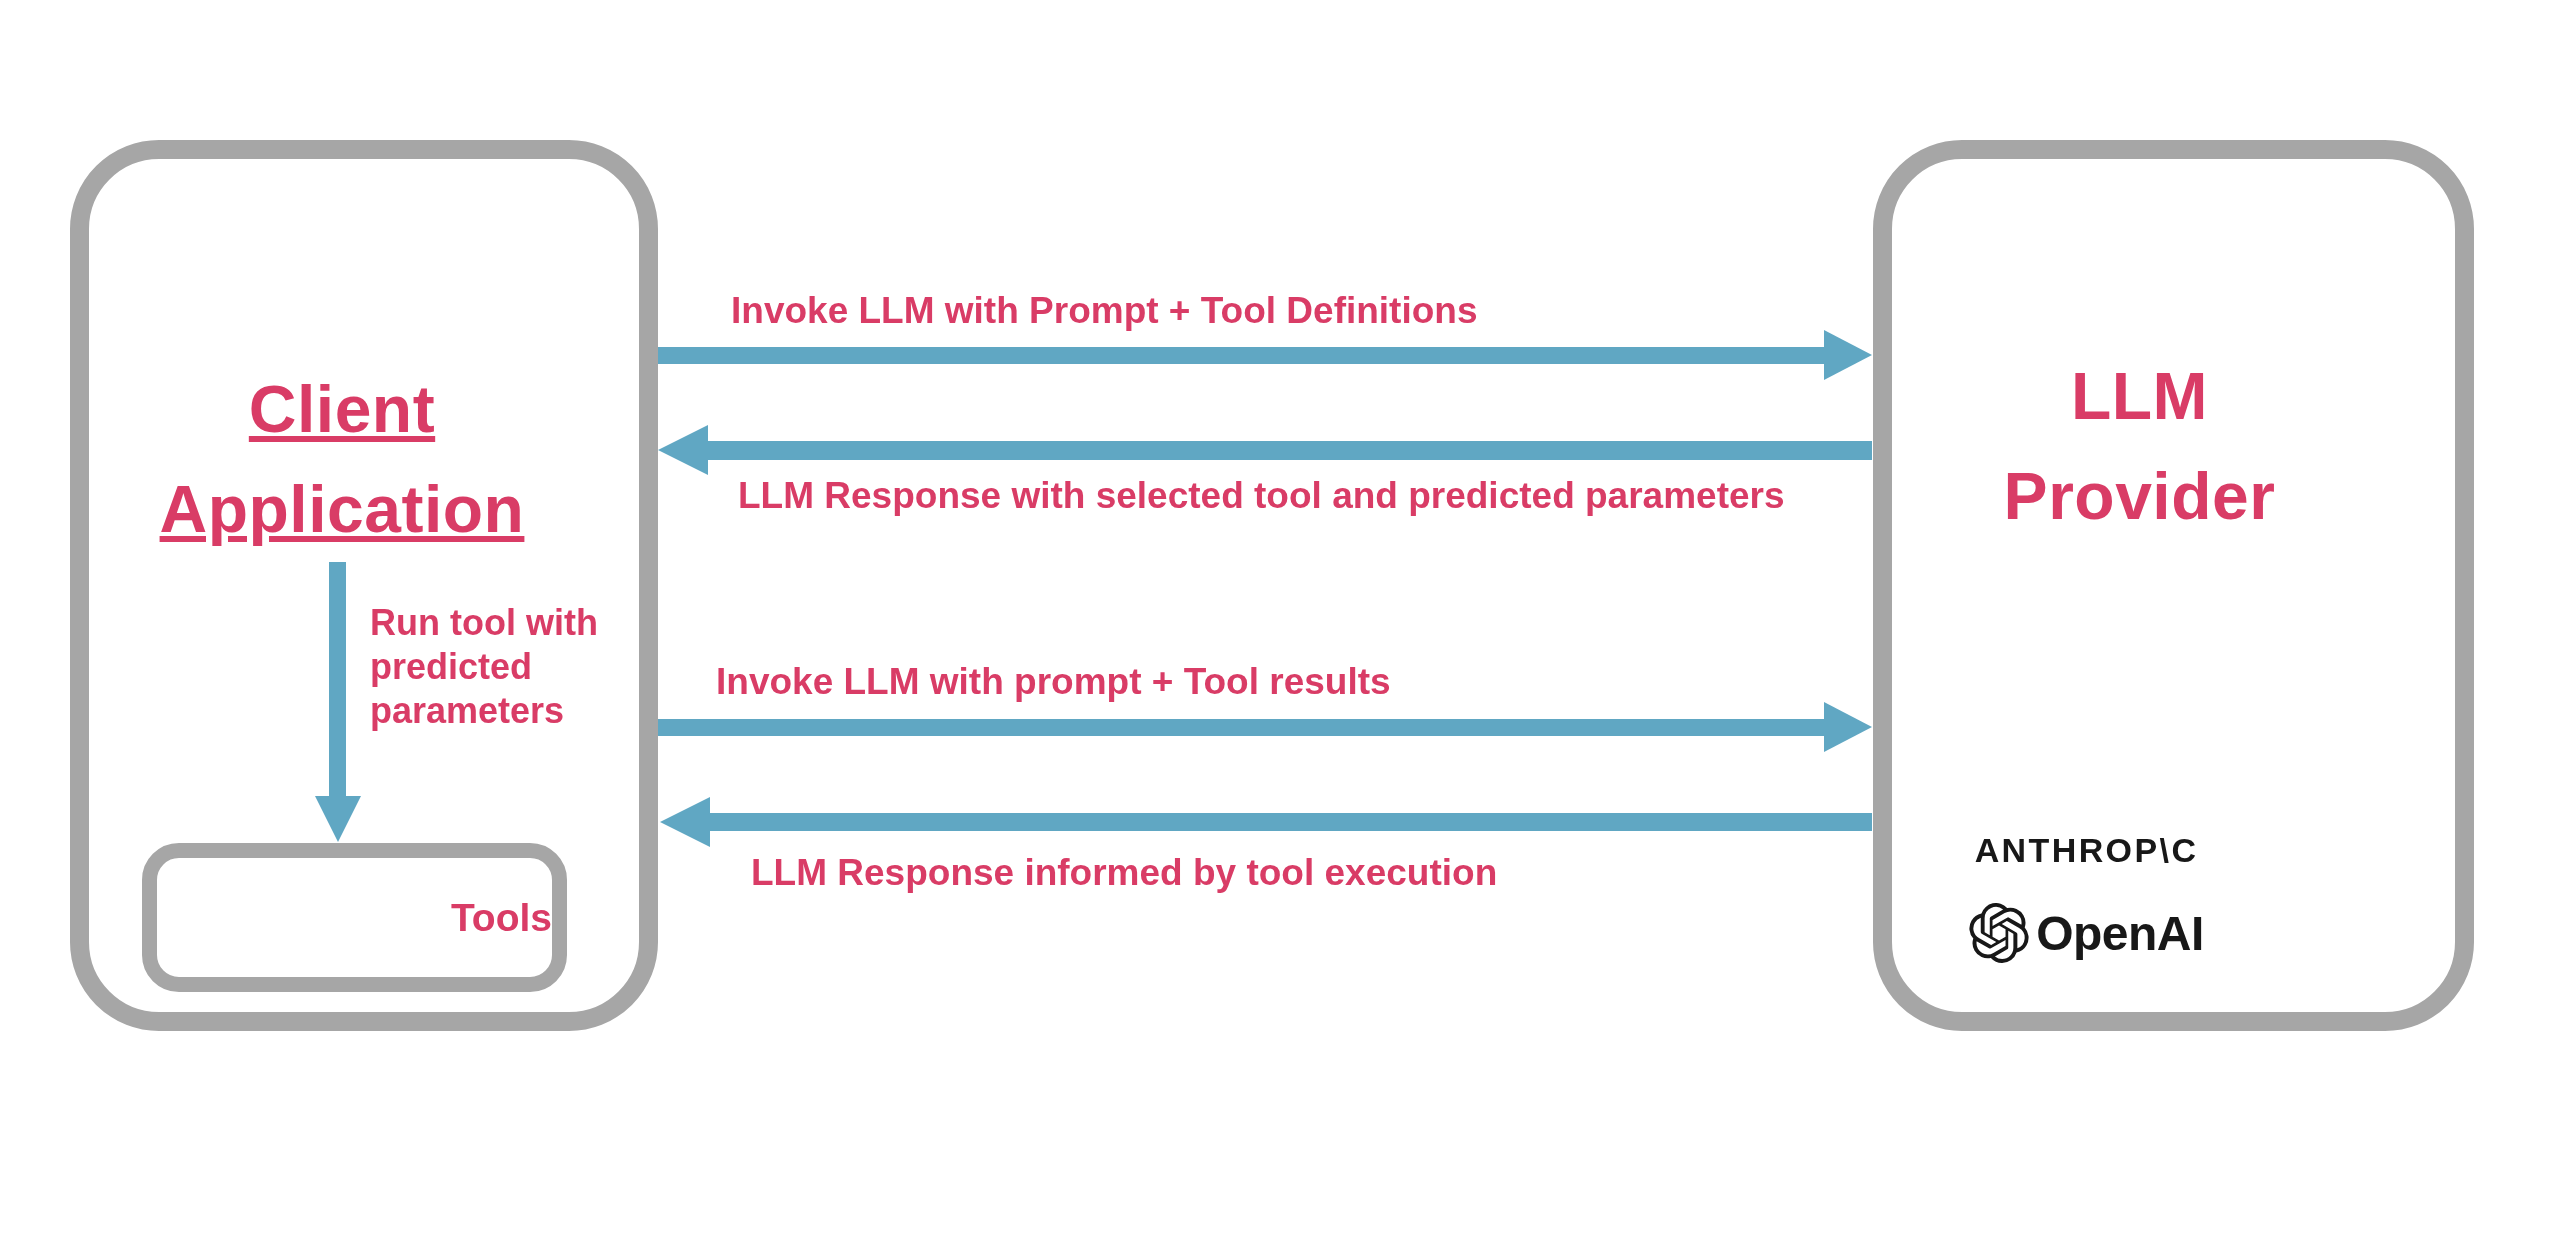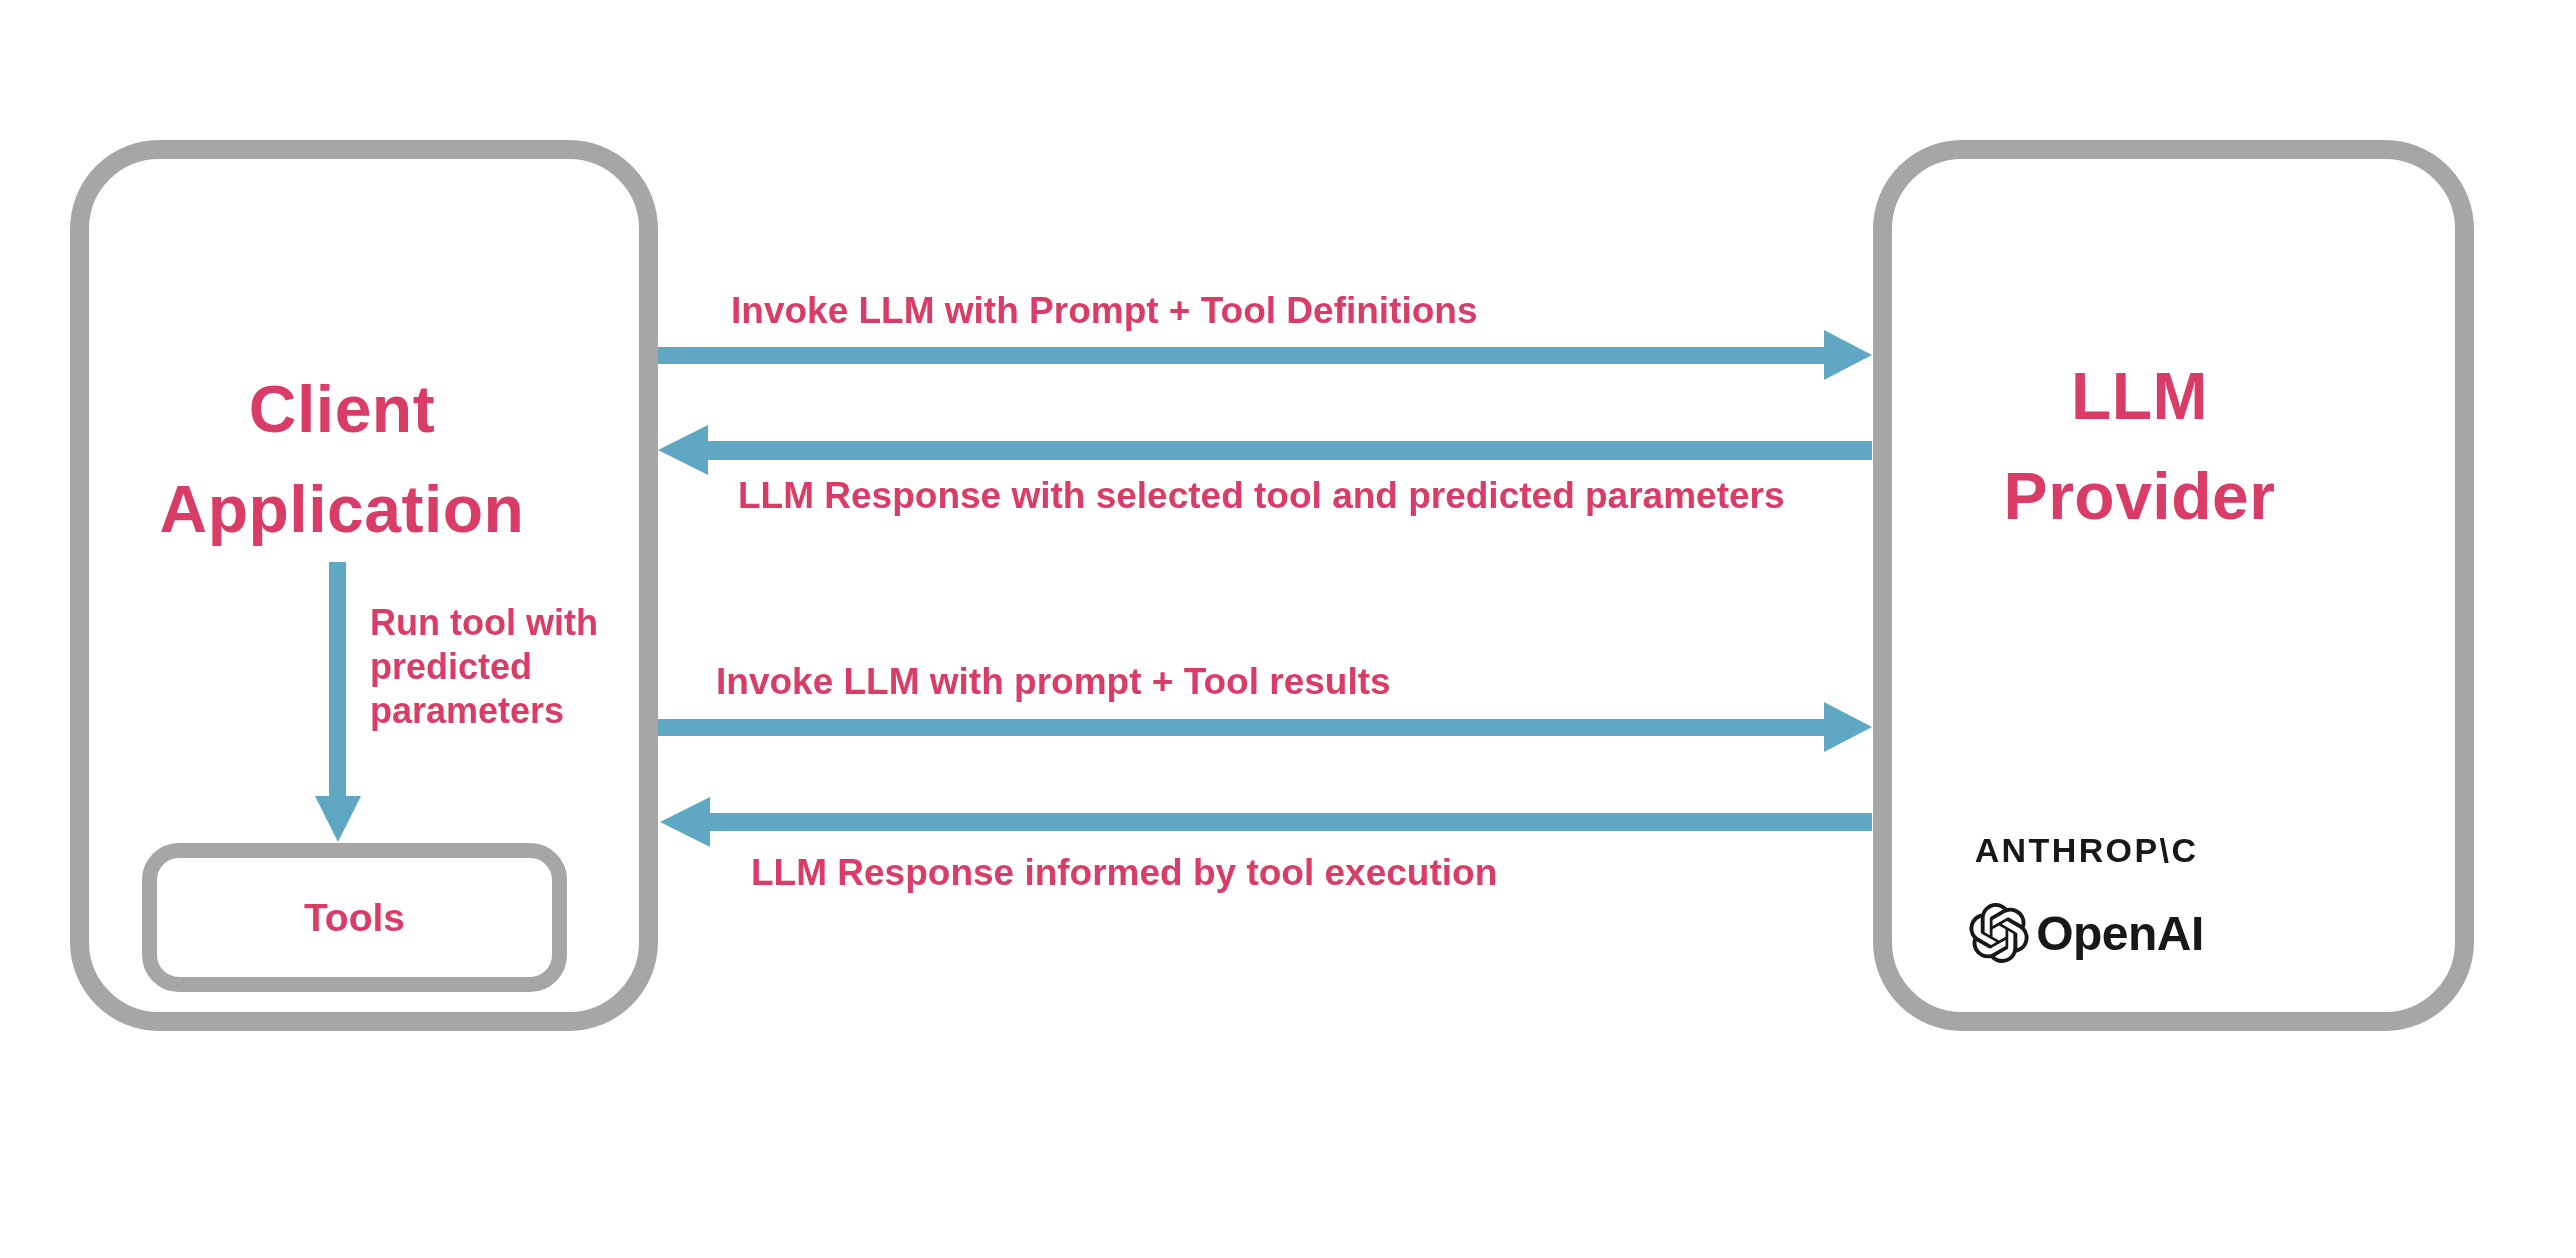--- a/index.html
+++ b/index.html
@@ -32,30 +32,30 @@
   .box-title{
     position:absolute;
     text-align:center;
     font-weight:700;
     font-size:66px;
     line-height:100px;
     color:var(--pink);
     white-space:pre-line;
     letter-spacing:0.5px;
   }
-  .client-title{left:70px;top:359px;width:544px;}
+  .client-title{left:70px;top:359px;width:544px;text-decoration:underline;}
   .provider-title{left:1873px;top:346px;width:533px;}
 
   
   .tools-box{
     position:absolute;
     left:142px;top:843px;width:425px;height:149px;
     border:15.5px solid var(--gray);
     border-radius:37px;
-    display:flex;align-items:center;justify-content:center;
+    display:flex;align-items:center;justify-content:flex-end;
   }
   .tools-label{
     font-size:39px;font-weight:700;color:var(--pink);
   }
 
   
   .varrow-shaft{
     position:absolute;
     left:329px;top:562px;width:17.4px;height:234px;
     background:var(--blue);

